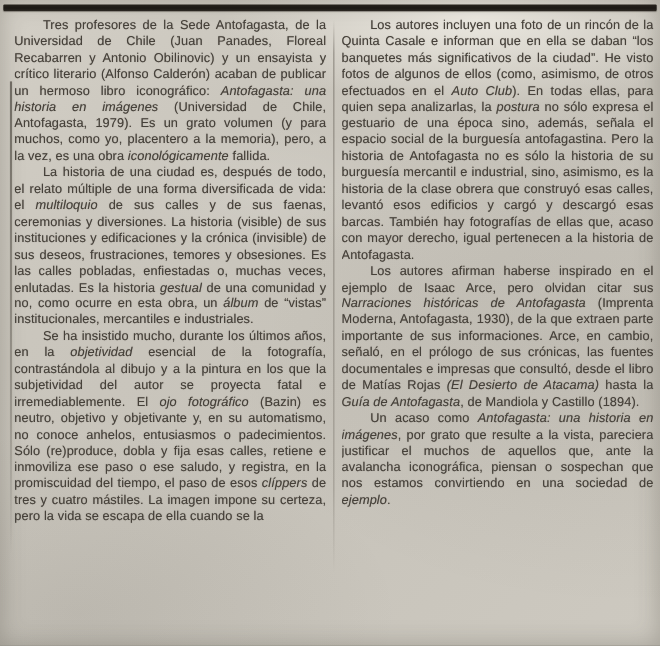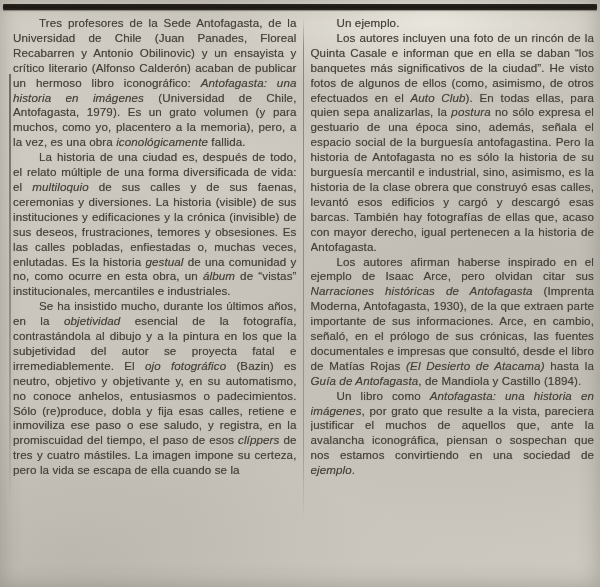--- a/index.html
+++ b/index.html
@@ -101,22 +101,21 @@
   <div class="rule"></div>
 
   <div class="columns">
     <div class="col">
         <p><span>Tres profesores de la Sede Antofagasta, de la Universidad de Chile (Juan Panades, Floreal Recabarren y Antonio Obilinovic) y un ensayista y crítico literario (Alfonso Calderón) acaban de publicar un hermoso libro iconográfico: </span><span class="em">Antofagasta: una historia en imágenes</span><span> (Universidad de Chile, Antofagasta, 1979). Es un grato volumen (y para muchos, como yo, placentero a la memoria), pero, a la vez, es una obra </span><span class="em">iconológicamente</span><span> fallida.</span></p>
         <p><span>La historia de una ciudad es, después de todo, el relato múltiple de una forma diversificada de vida: el </span><span class="em">multiloquio</span><span> de sus calles y de sus faenas, ceremonias y diversiones. La historia (visible) de sus instituciones y edificaciones y la crónica (invisible) de sus deseos, frustraciones, temores y obsesiones. Es las calles pobladas, enfiestadas o, muchas veces, enlutadas. Es la historia </span><span class="em">gestual</span><span> de una comunidad y no, como ocurre en esta obra, un </span><span class="em">álbum</span><span> de “vistas” institucionales, mercantiles e industriales.</span></p>
         <p><span>Se ha insistido mucho, durante los últimos años, en la </span><span class="em">objetividad</span><span> esencial de la fotografía, contrastándola al dibujo y a la pintura en los que la subjetividad del autor se proyecta fatal e irremediablemente. El </span><span class="em">ojo fotográfico</span><span> (Bazin) es neutro, objetivo y objetivante y, en su automatismo, no conoce anhelos, entusiasmos o padecimientos. Sólo (re)produce, dobla y fija esas calles, retiene e inmoviliza ese paso o ese saludo, y registra, en la promiscuidad del tiempo, el paso de esos </span><span class="em">clíppers</span><span> de tres y cuatro mástiles. La imagen impone su certeza, pero la vida se escapa de ella cuando se la</span></p>
       </div>
     <div class="divider"></div>
     <div class="col">
-        <p><span>Un ejemplo.</span></p>
         <p><span>Los autores incluyen una foto de un rincón de la Quinta Casale e informan que en ella se daban “los banquetes más significativos de la ciudad”. He visto fotos de algunos de ellos (como, asimismo, de otros efectuados en el </span><span class="em">Auto Club</span><span>). En todas ellas, para quien sepa analizarlas, la </span><span class="em">postura</span><span> no sólo expresa el gestuario de una época sino, además, señala el espacio social de la burguesía antofagastina. Pero la historia de Antofagasta no es sólo la historia de su burguesía mercantil e industrial, sino, asimismo, es la historia de la clase obrera que construyó esas calles, levantó esos edificios y cargó y descargó esas barcas. También hay fotografías de ellas que, acaso con mayor derecho, igual pertenecen a la historia de Antofagasta.</span></p>
         <p><span>Los autores afirman haberse inspirado en el ejemplo de Isaac Arce, pero olvidan citar sus </span><span class="em">Narraciones históricas de Antofagasta</span><span> (Imprenta Moderna, Antofagasta, 1930), de la que extraen parte importante de sus informaciones. Arce, en cambio, señaló, en el prólogo de sus crónicas, las fuentes documentales e impresas que consultó, desde el libro de Matías Rojas </span><span class="em">(El Desierto de Atacama)</span><span> hasta la </span><span class="em">Guía de Antofagasta</span><span>, de Mandiola y Castillo (1894).</span></p>
-        <p><span>Un libro como </span><span class="em">Antofagasta: una historia en imágenes</span><span>, por grato que resulte a la vista, pareciera justificar el muchos de aquellos que, ante la avalancha iconográfica, piensan o sospechan que nos estamos convirtiendo en una sociedad de </span><span class="em">ejemplo</span><span>.</span></p>
+        <p><span>Un acaso como </span><span class="em">Antofagasta: una historia en imágenes</span><span>, por grato que resulte a la vista, pareciera justificar el muchos de aquellos que, ante la avalancha iconográfica, piensan o sospechan que nos estamos convirtiendo en una sociedad de </span><span class="em">ejemplo</span><span>.</span></p>
       </div>
   </div>
 
   <div class="clip-edge"></div>
 
 </div>
 
 </body></html>

